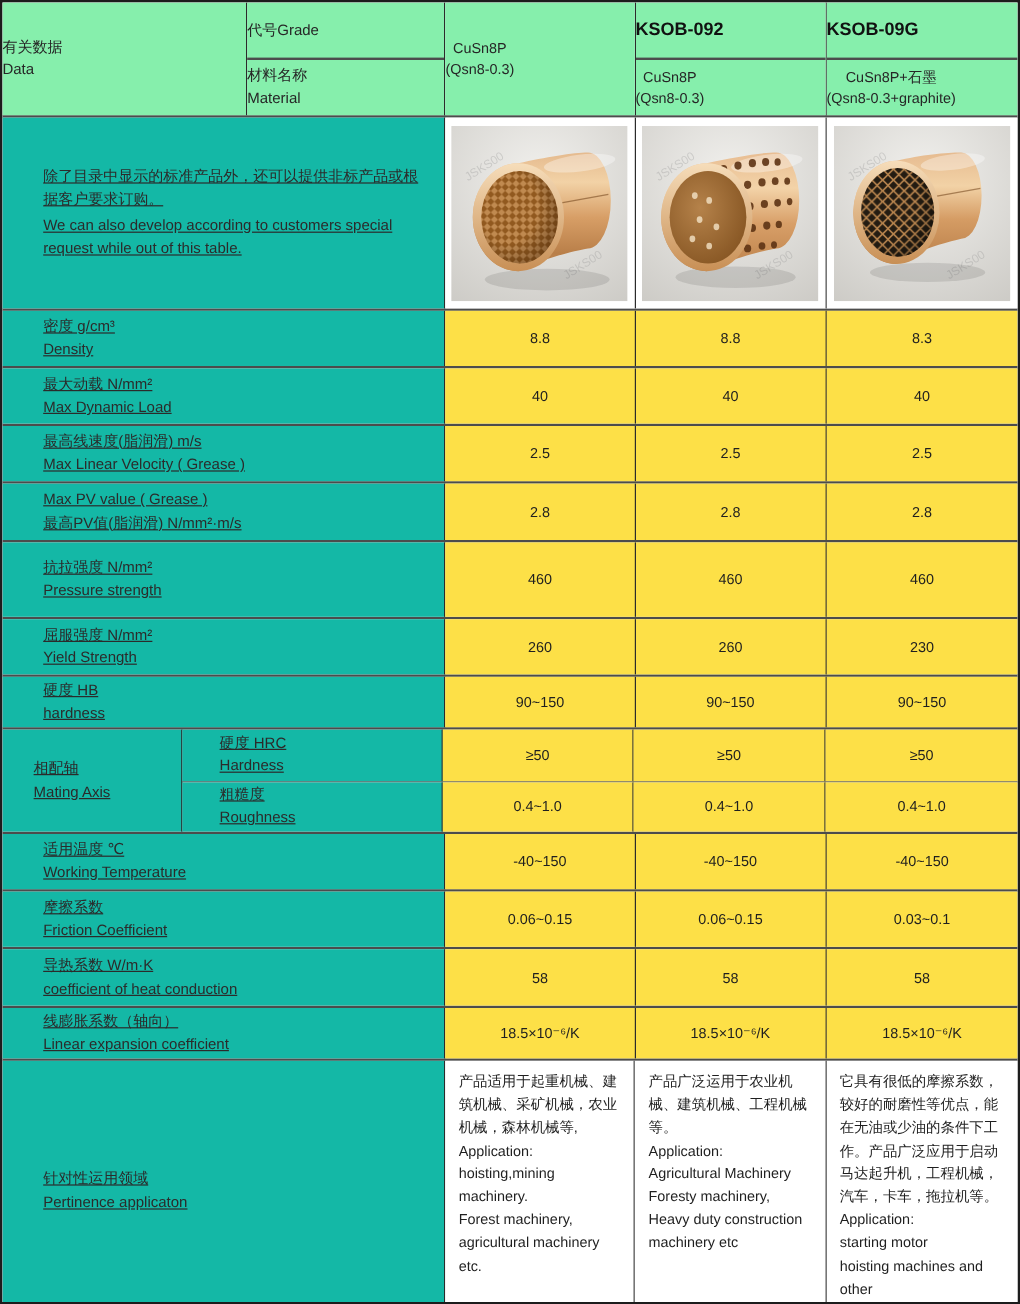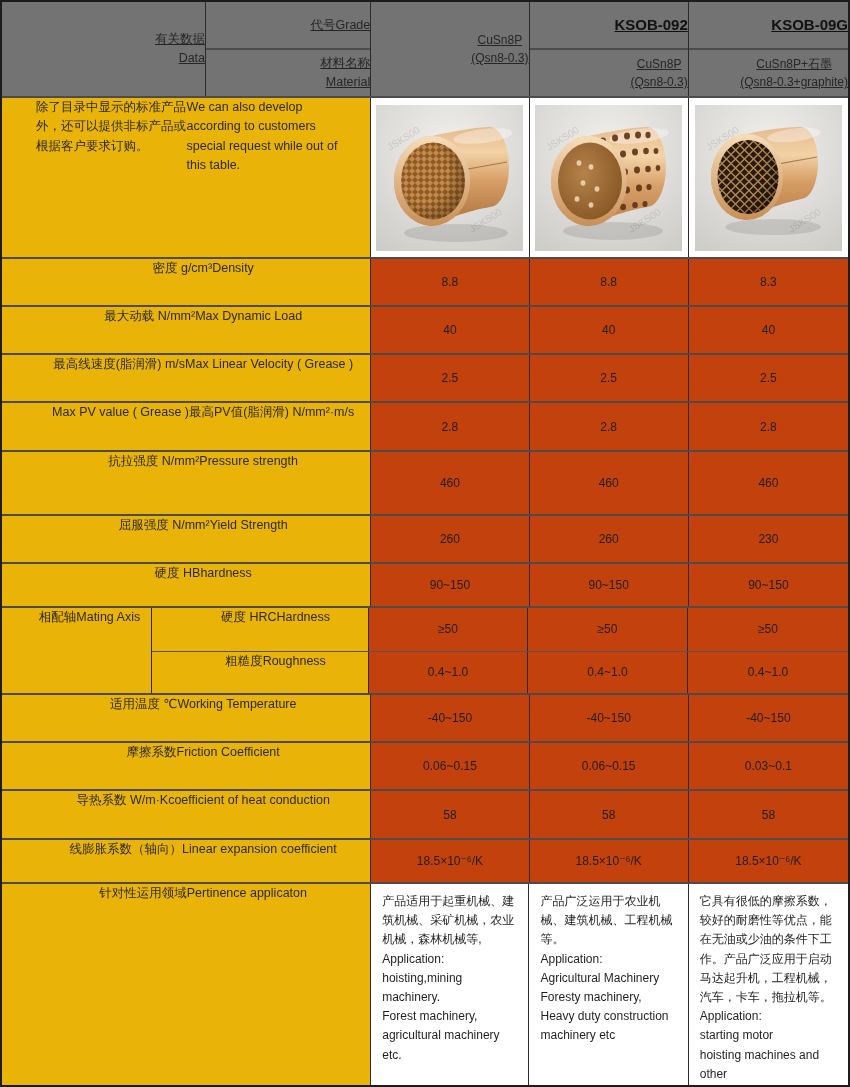--- a/index.html
+++ b/index.html
@@ -10,26 +10,26 @@
     border:2px solid #1c1c1c;
     font-family:"Liberation Sans","DejaVu Sans",sans-serif;
     color:#262626;
     background:#fff;
     overflow:hidden;
   }
   .row{display:flex;border-bottom:2px solid #4c4c4c;box-sizing:border-box;}
   .row.last{border-bottom:none;}
   .cell{box-sizing:border-box;border-right:1px solid #2b2b2b;overflow:hidden;}
   .cell.end{border-right:none;}
-  .label{background:#eab308;display:flex;flex-direction:row;justify-content:center;
-         padding-left:34px;font-size:12.5px;line-height:1.55;color:#2b2b2b;}
-  .val{background:#c2410c;display:flex;align-items:center;justify-content:center;
+  .label{background:#14b8a6;display:flex;flex-direction:column;justify-content:center;
+         padding-left:34px;font-size:12.5px;line-height:1.55;color:#2b2b2b;text-decoration:underline;}
+  .val{background:#fde047;display:flex;align-items:center;justify-content:center;
        font-size:12px;color:#1f1f1f;}
-  .hdr{background:#737373;display:flex;flex-direction:column;justify-content:center;
-       align-items:flex-end;text-align:center;font-size:12.5px;line-height:1.5;text-decoration:underline;}
+  .hdr{background:#86efac;display:flex;flex-direction:column;justify-content:center;
+       align-items:flex-start;text-align:center;font-size:12.5px;line-height:1.5;}
   .grade{font-weight:bold;font-size:15px;color:#111;}
   .prewrap{white-space:pre-line;}
   .stack{display:flex;flex-direction:column;}
   .subrow{display:flex;box-sizing:border-box;}
   .photo-cell{background:#fff;display:flex;align-items:center;justify-content:center;}
   .intro{padding-right:16px;}
   .intro .zh{margin-bottom:2px;}
   .app-cell{background:#fff;font-size:12px;line-height:1.6;padding:8px 10px 20px 11px;
             color:#1f1f1f;text-align:left;}
   .w-label{width:371px;}

